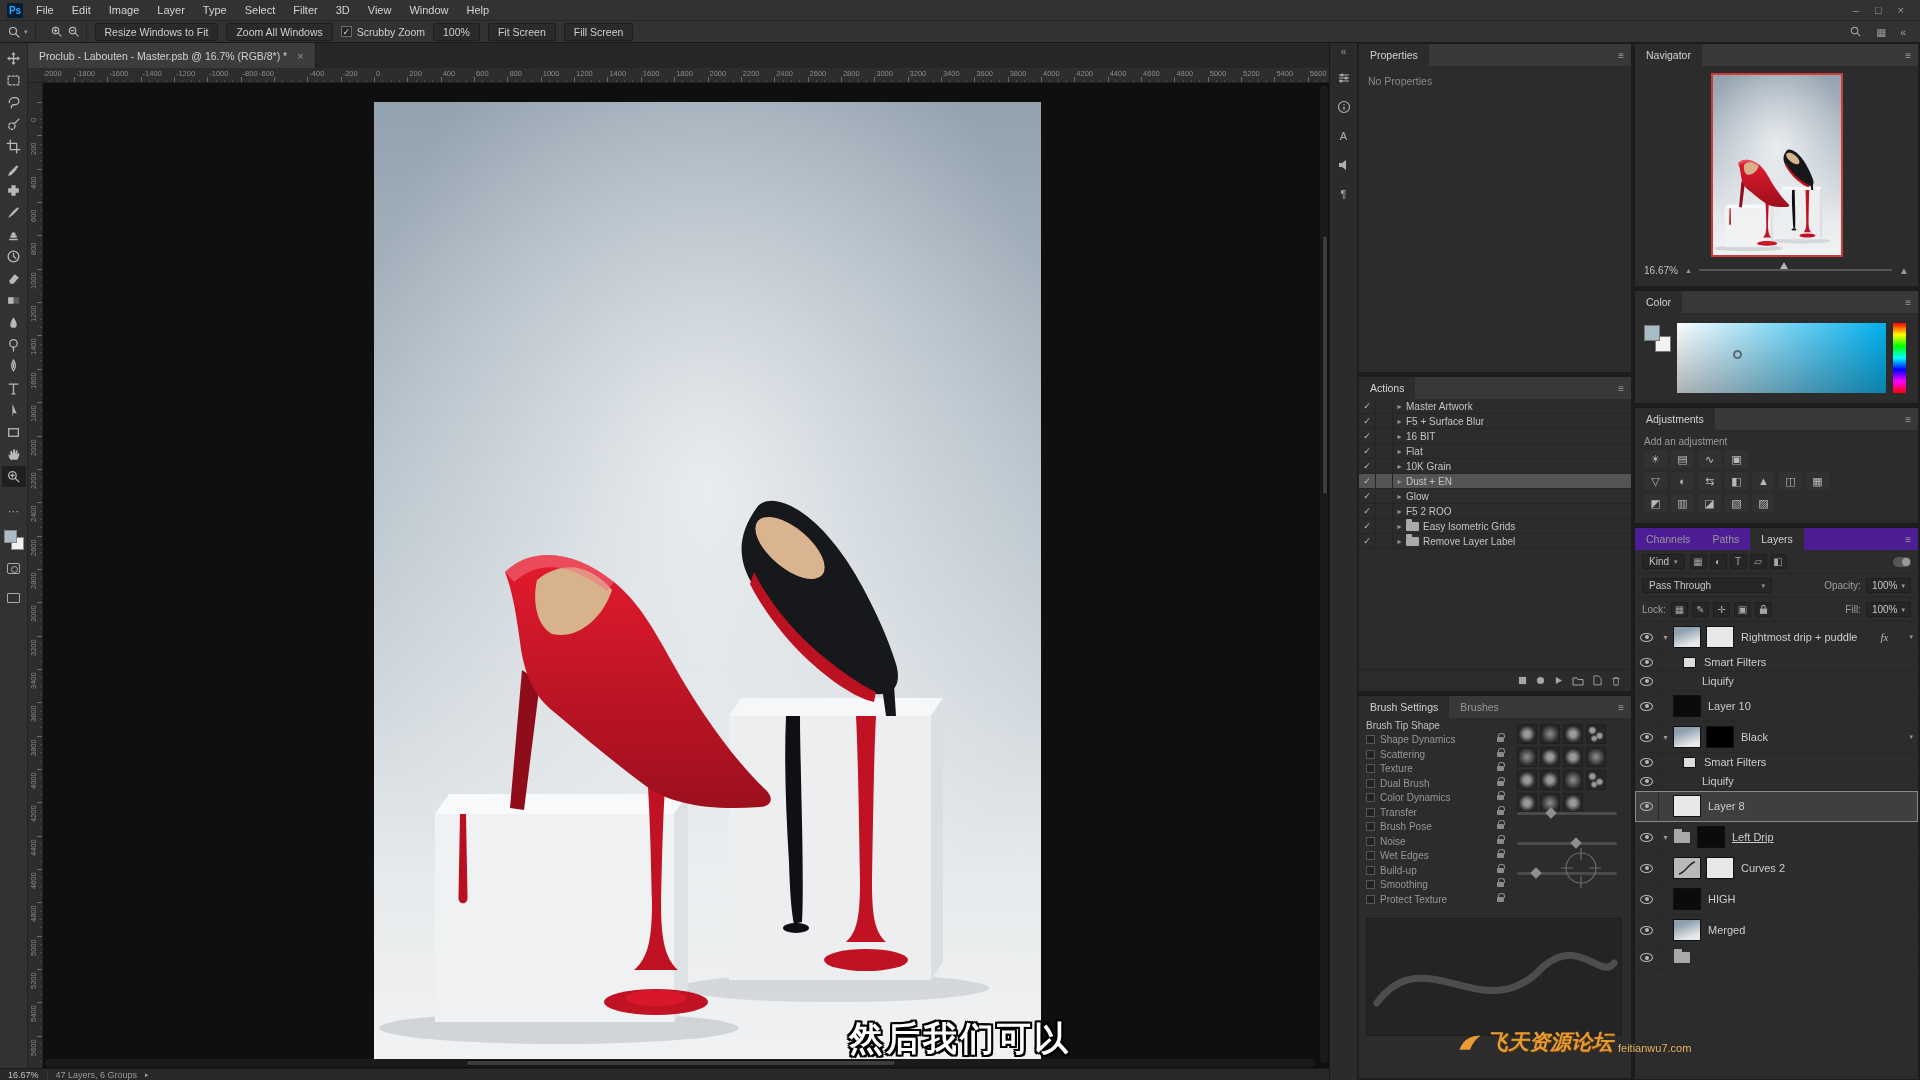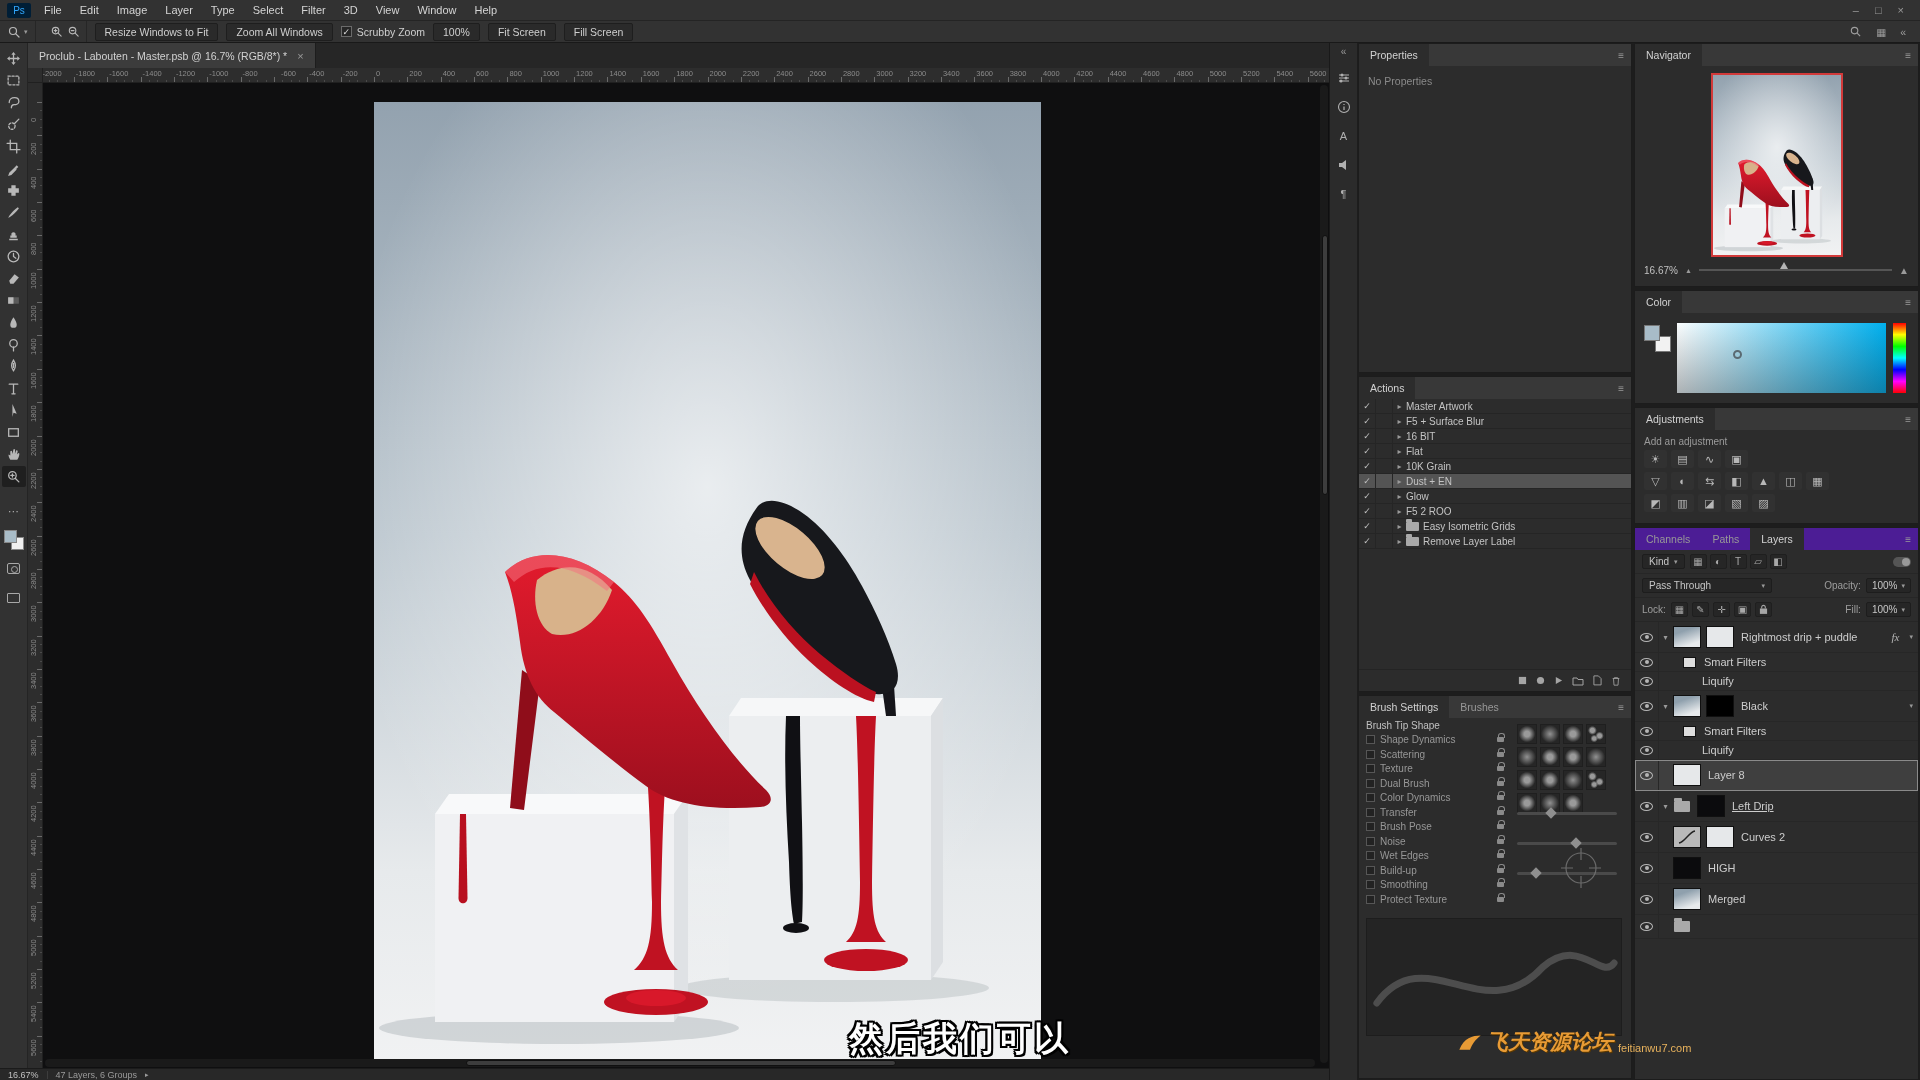--- a/index.html
+++ b/index.html
@@ -2,21 +2,21 @@
 <html><head>
 <meta charset="utf-8">
 <style>
 *{box-sizing:border-box;margin:0;padding:0}
 html,body{background:#0a0a0a}
 body{font-family:"Liberation Sans","DejaVu Sans",sans-serif}
 #app{position:relative;width:1920px;height:1080px;background:#1d1d1d;color:#c6c6c6;font-size:11px;overflow:hidden}
 svg{display:block}
 
 .menubar{position:absolute;left:0;top:0;width:1920px;height:21px;background:#323232;border-bottom:1px solid #242424;display:flex;align-items:center}
-.ps-logo{width:24px;height:15px;margin:0 4px 0 7px;background:#001e36;color:#31a8ff;font-size:10px;font-weight:normal;display:flex;align-items:center;justify-content:center;border-radius:2px}
+.ps-logo{width:16px;height:15px;margin:0 4px 0 7px;background:#001e36;color:#31a8ff;font-size:10px;font-weight:bold;display:flex;align-items:center;justify-content:center;border-radius:2px}
 .menu-item{padding:0 9px;font-size:11px;color:#d4d4d4;line-height:21px}
 .menubar-right{margin-left:auto;display:flex;gap:16px;padding-right:16px;color:#9a9a9a;font-size:11px}
 
 .options-bar{position:absolute;left:0;top:21px;width:1920px;height:22px;background:#323232;border-bottom:1px solid #191919;display:flex;align-items:center;gap:8px;font-size:10.5px}
 .opt-tool{display:flex;align-items:center;gap:3px;padding:0 7px;height:100%;border-right:1px solid #262626}
 .opt-zoom-modes{display:flex;align-items:center;gap:4px;padding:0 6px;border-right:1px solid #262626;height:100%}
 .opt-btn{background:#2a2a2a;border:1px solid #1e1e1e;border-radius:2px;padding:2px 9px;color:#cfcfcf;white-space:nowrap}
 .opt-check{display:flex;align-items:center;gap:5px;color:#cfcfcf;white-space:nowrap}
 .checkbox{width:11px;height:11px;border:1px solid #6b6b6b;background:#262626;display:inline-flex;align-items:center;justify-content:center;font-size:9px;color:#ddd;flex:none}
 .options-right{margin-left:auto;display:flex;gap:14px;align-items:center;padding-right:14px;color:#9f9f9f}
@@ -142,21 +142,21 @@
 .t-photo{background:linear-gradient(160deg,#8fa0ad 25%,#e7eaec 80%)}
 .t-dark{background:#0b0b0d}
 .t-white{background:#e6e8ea}
 .t-black{background:#000}
 .t-checker{background-color:#777;background-image:linear-gradient(45deg,#999 25%,rgba(0,0,0,0) 25%,rgba(0,0,0,0) 75%,#999 75%),linear-gradient(45deg,#999 25%,#5e5e5e 25%,#5e5e5e 75%,#999 75%);background-size:8px 8px;background-position:0 0,4px 4px}
 .t-curves{background:#b9b9b9}
 .folder-ic{width:16px;height:11px;background:#a9a9a9;border-radius:1px;position:relative;margin:0 6px 0 2px;flex:none}
 .folder-ic:before{content:"";position:absolute;top:-3px;left:0;width:8px;height:3px;background:#a9a9a9;border-radius:1px 1px 0 0}
 .lname{margin-left:3px;white-space:nowrap;overflow:hidden;text-overflow:ellipsis;font-size:11px;color:#cdcdcd}
 .lname.u{text-decoration:underline}
-.lbadges{margin-left:auto;display:flex;align-items:center;gap:10px;color:#b5b5b5;flex:none}
+.lbadges{margin-left:auto;display:flex;align-items:center;gap:21px;color:#b5b5b5;flex:none}
 .badge-fx{font-style:italic;font-family:"Liberation Serif","DejaVu Serif",serif;font-size:11px}
 .badge-chev{font-size:7px;color:#9a9a9a}
 </style>
 </head>
 <body>
 
 <div id="app">
 
   <div class="menubar">
     <span class="ps-logo">Ps</span>
@@ -389,21 +389,21 @@
       <div class="rt-label" style="left: 166.25px;">-1000</div>
       <div class="rt-minor" style="left: 172.59px;"></div>
       <div class="rt-minor" style="left: 180.93px;"></div>
       <div class="rt-minor" style="left: 189.27px;"></div>
       <div class="rt-tick" style="left: 197.6px;"></div>
       <div class="rt-label" style="left: 199.6px;">-800</div>
       <div class="rt-minor" style="left: 205.94px;"></div>
       <div class="rt-minor" style="left: 214.28px;"></div>
       <div class="rt-minor" style="left: 222.62px;"></div>
       <div class="rt-tick" style="left: 230.95px;"></div>
-      <div class="rt-label" style="left: 238px;">-600</div>
+      <div class="rt-label" style="left: 216px;">-600</div>
       <div class="rt-minor" style="left: 239.29px;"></div>
       <div class="rt-minor" style="left: 247.63px;"></div>
       <div class="rt-minor" style="left: 255.97px;"></div>
       <div class="rt-tick" style="left: 264.3px;"></div>
       <div class="rt-label" style="left: 266.3px;">-400</div>
       <div class="rt-minor" style="left: 272.64px;"></div>
       <div class="rt-minor" style="left: 280.98px;"></div>
       <div class="rt-minor" style="left: 289.32px;"></div>
       <div class="rt-tick" style="left: 297.65px;"></div>
       <div class="rt-label" style="left: 299.65px;">-200</div>
@@ -1241,20 +1241,28 @@
             <div class="eye-cell">
               <span class="eye"></span>
             </div>
             <span class="ind2"></span>
             <span class="lname">Liquify</span>
           </div>
           <div class="lrow main">
             <div class="eye-cell">
               <span class="eye"></span>
             </div>
+            <span class="lspace"></span>
+            <span class="thumb t-dark"></span>
+            <span class="lname">Layer 10</span>
+          </div>
+          <div class="lrow main">
+            <div class="eye-cell">
+              <span class="eye"></span>
+            </div>
             <span class="larrow">▾</span>
             <span class="thumb t-photo"></span>
             <span class="thumb t-black"></span>
             <span class="lname">Black</span>
             <span class="lbadges">
               <span class="badge-chev">▾</span>
             </span>
           </div>
           <div class="lrow sub">
             <div class="eye-cell">

